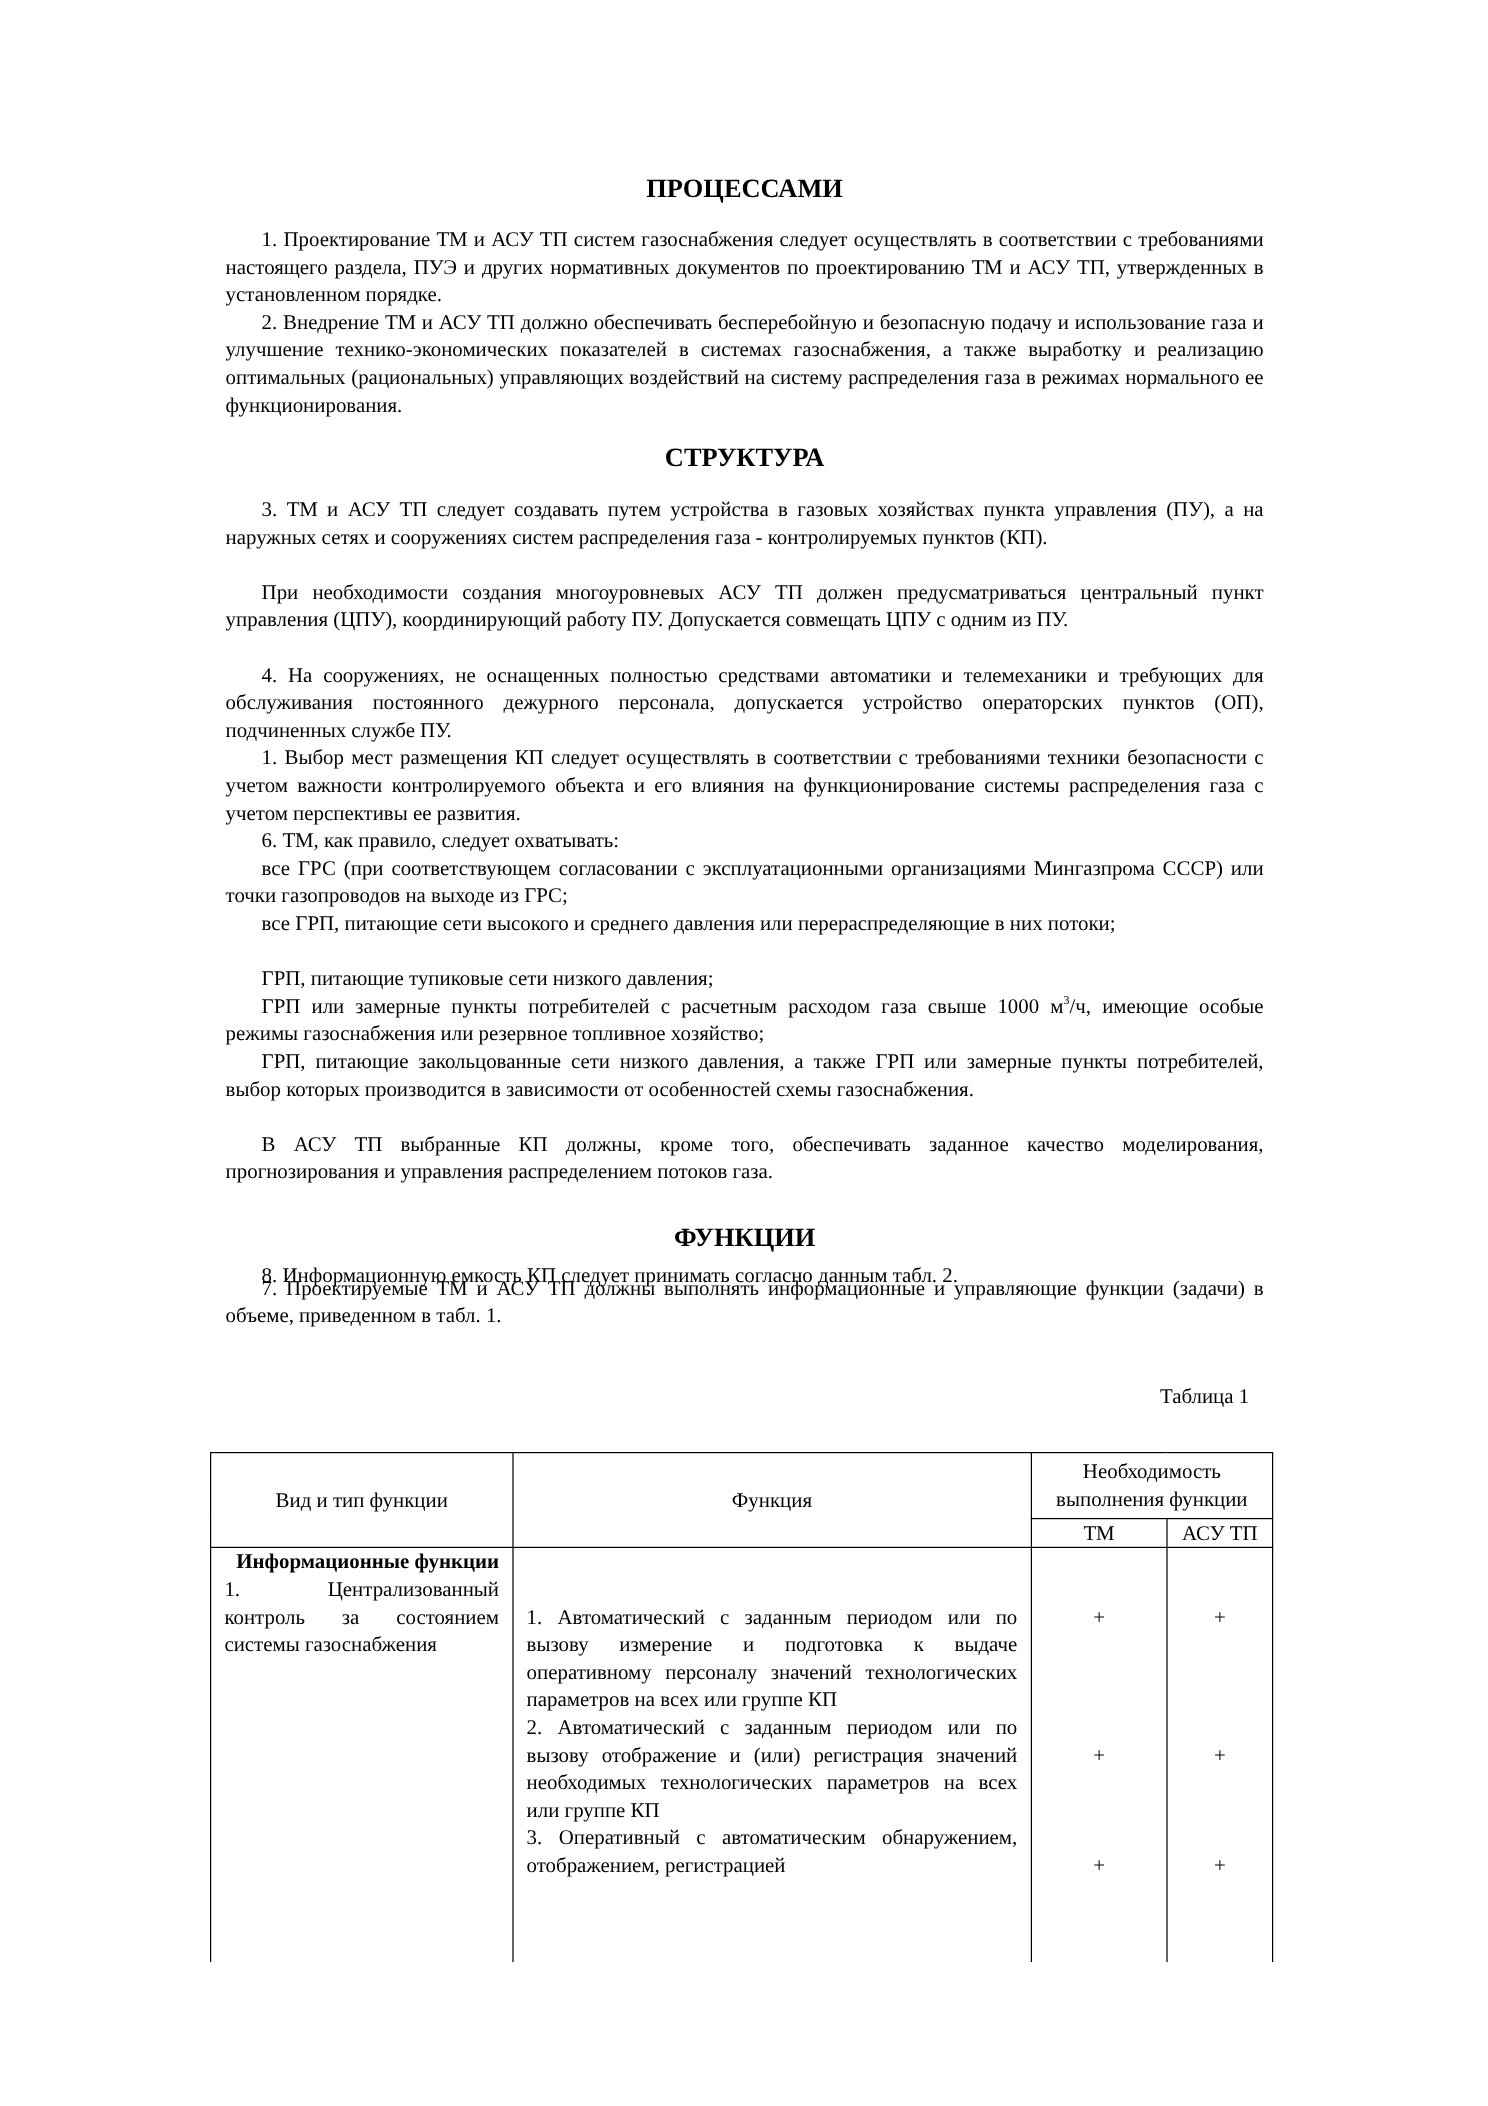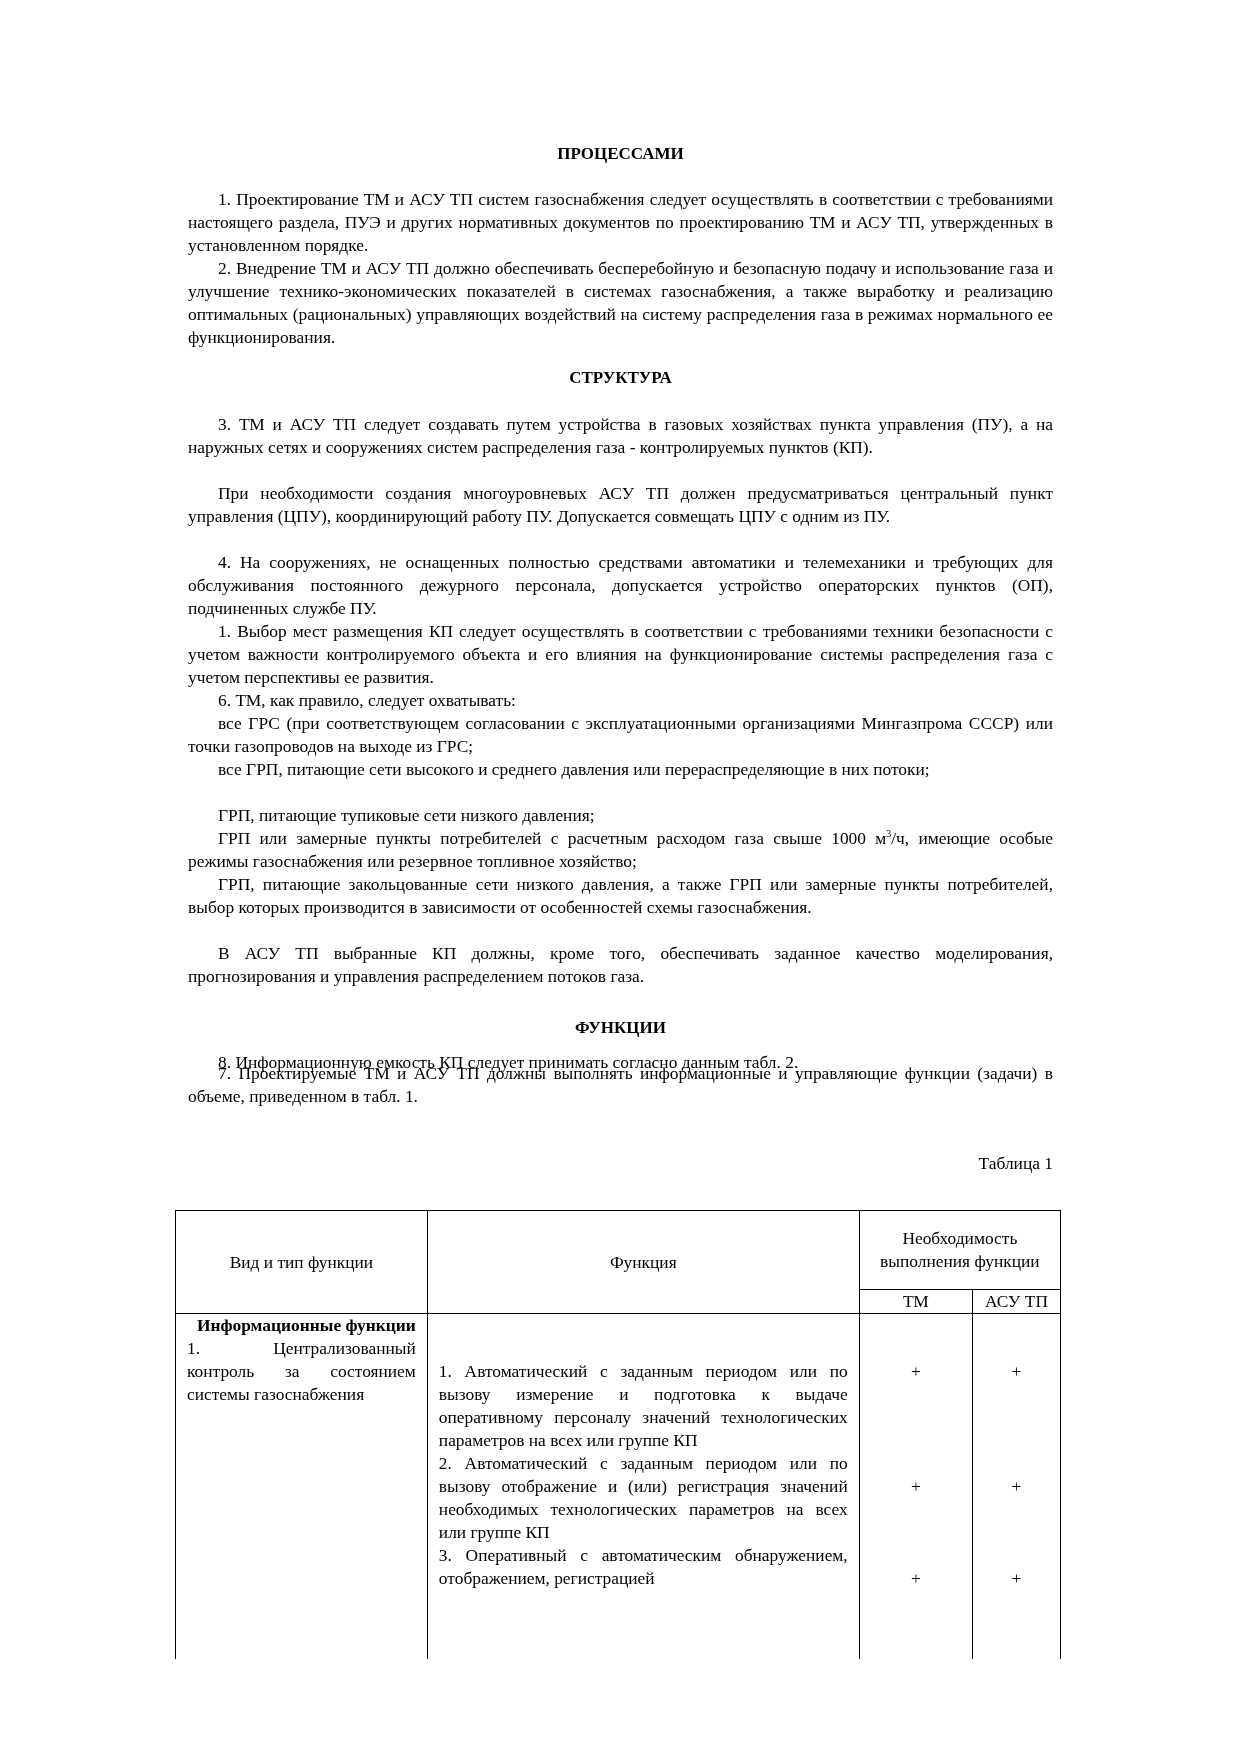--- a/index.html
+++ b/index.html
@@ -1,23 +1,23 @@
 <!DOCTYPE html>
 <html><head>
 <meta charset="utf-8">
 <style>
   html, body { margin:0; padding:0; background:#ffffff; }
   body { width:1240px; height:1755px; position:relative; overflow:hidden;
          font-family:"Liberation Serif", serif; color:#000; font-size:17.4px; }
   .page { position:absolute; left:188px; top:0; width:865px; }
-  .heading { position:absolute; left:0; width:865px; text-align:center; font-weight:bold; font-size:17px; }
+  .heading { position:absolute; left:0; width:865px; text-align:center; font-weight:bold; font-size:22px; }
   .para { position:absolute; left:0; width:865px; text-align:justify; text-align-last:left;
           line-height:23px; text-indent:30px; margin:0; }
   sup { font-size:10px; vertical-align:7px; line-height:0; }
-  .caption { position:absolute; right:0; text-align:right; }
+  .caption { position:absolute; right:12px; text-align:right; }
   table { position:absolute; left:175px; top:1210px; border-collapse:collapse; width:886px;
           font-family:"Liberation Serif", serif; font-size:17.4px; line-height:23px; }
   td, th { border:1.5px solid #000; font-weight:normal; padding:0 11px; vertical-align:top; }
   th { text-align:center; vertical-align:middle; }
   .c1 { width:226px; }
   .c2 { width:404px; }
   .c3 { width:89px; }
   .c4 { width:78px; }
   .body-row td { border-bottom:none; }
   .type-title { text-align:right; font-weight:bold; }
@@ -52,21 +52,21 @@
   <p class="para" style="top:1051px;">8. Информационную емкость КП следует принимать согласно данным табл. 2.</p>
 
   <div class="caption" style="top:1153px;">Таблица 1</div>
 </div>
 
 <table>
   <tbody>
       <tr>
     <th class="c1" rowspan="2" style="height:70px;">Вид и тип функции</th>
     <th class="c2" rowspan="2">Функция</th>
-    <th colspan="2" style="padding:16px 4px;">Необходимость выполнения функции</th>
+    <th colspan="2" style="padding:4px 4px;">Необходимость выполнения функции</th>
   </tr>
   <tr>
     <th class="c3">ТМ</th>
     <th class="c4" style="padding:0 4px;">АСУ ТП</th>
   </tr>
   <tr class="body-row">
     <td style="height:345px;">
       <div class="type-title">Информационные функции</div>
       <div class="just">1. Централизованный контроль за состоянием системы газоснабжения</div>
     </td>

